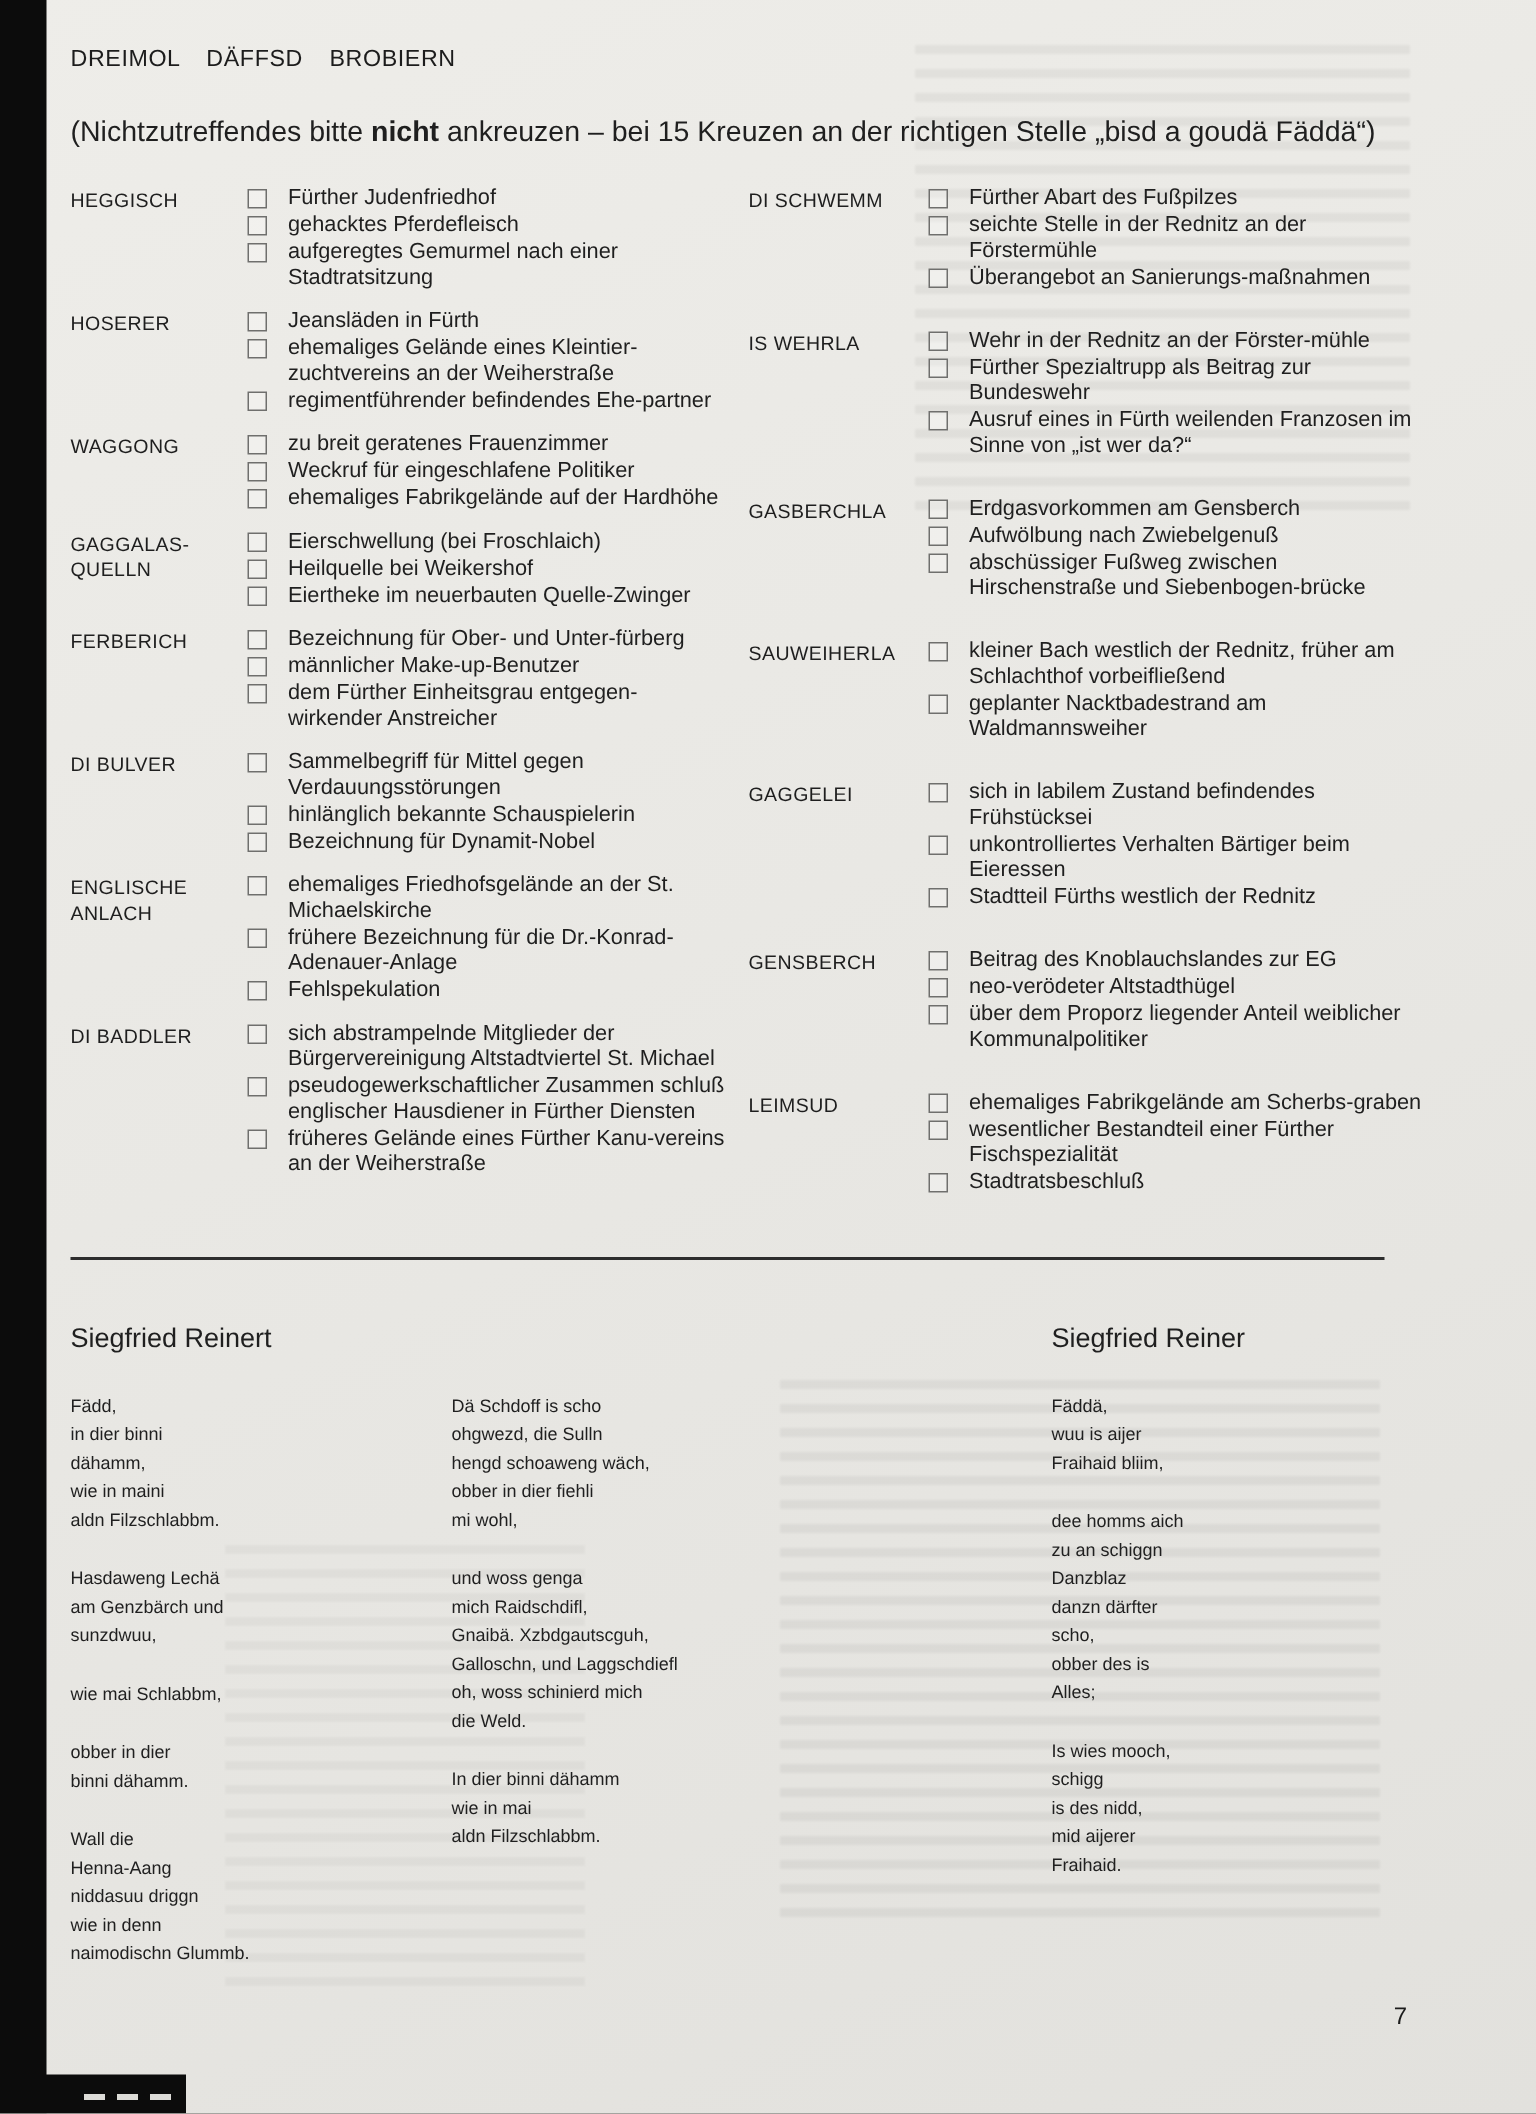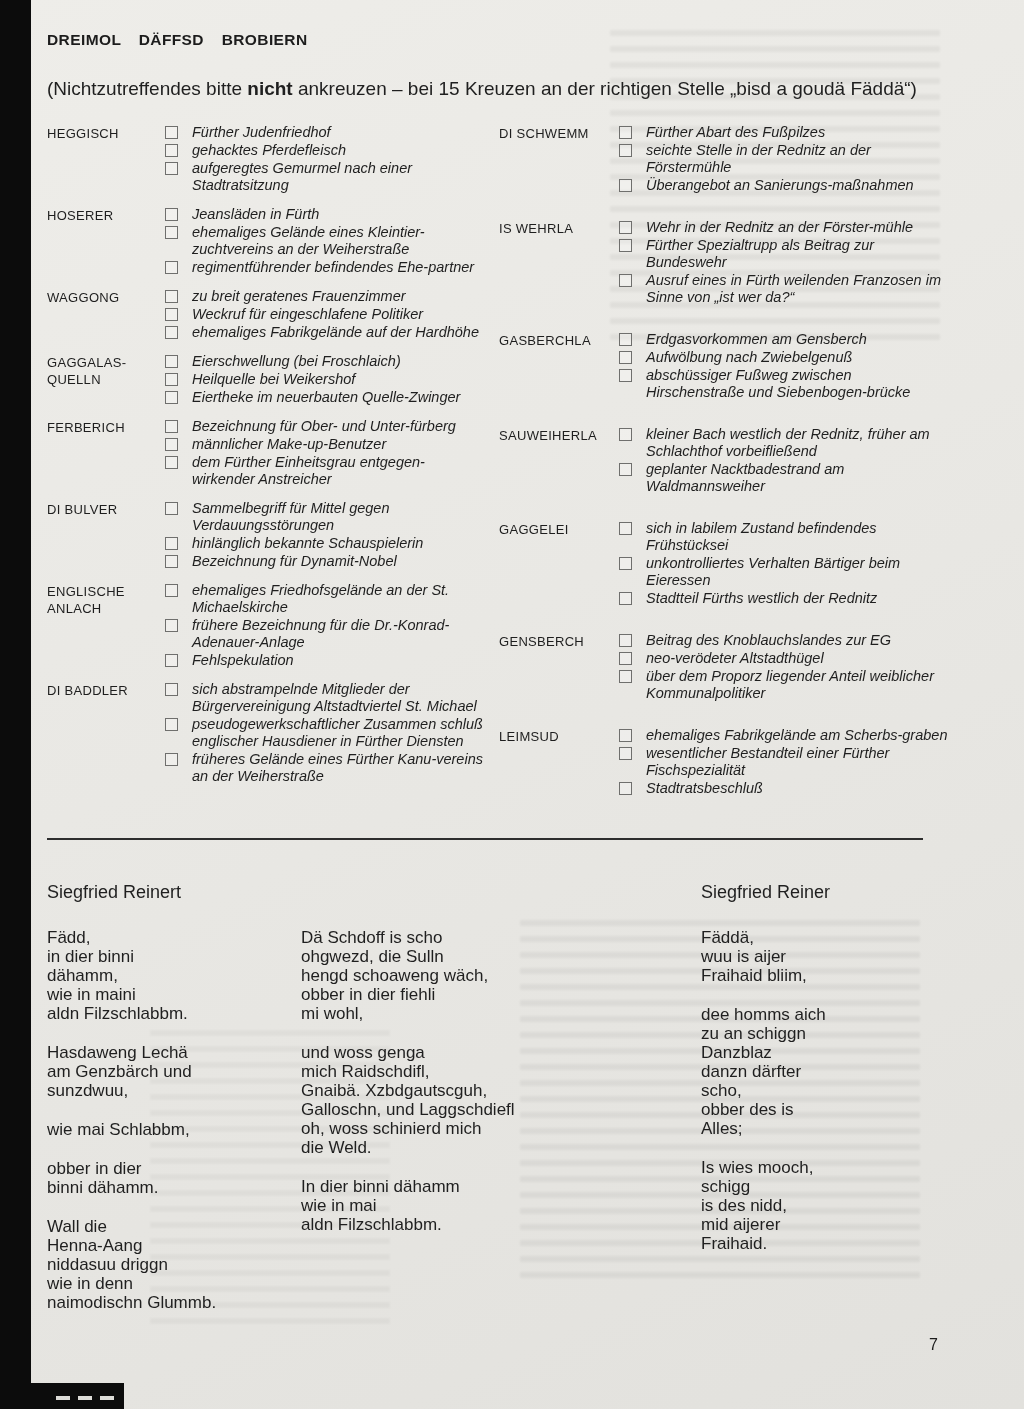--- a/index.html
+++ b/index.html
@@ -12,40 +12,40 @@
   }
   .scan-strip { position:absolute; left:0; top:0; width:31px; height:100%; background:#0c0c0c; z-index:3; }
   .scan-corner { position:absolute; left:0; bottom:0; width:124px; height:26px; background:#0c0c0c; z-index:3; }
   .scan-dash { position:absolute; bottom:9px; width:14px; height:4px; background:#dddcd8; z-index:4; }
   .bleed {
     position:absolute; z-index:1; opacity:.06; filter:blur(.8px);
     background:repeating-linear-gradient(180deg,#3c3c3c 0px,#3c3c3c 6px,transparent 6px,transparent 16px);
   }
   .content { position:absolute; left:47px; top:0; width:942px; z-index:2; }
 
-  .title { margin-top:31px; font-size:15.5px; font-weight:bold; letter-spacing:.4px; word-spacing:13px; color:#1c1c1c; }
+  .title { margin-top:31px; font-size:15.5px; font-weight:normal; letter-spacing:.4px; word-spacing:13px; color:#1c1c1c; }
   .instruction { margin-top:29px; font-size:19px; color:#1f1f1f; }
   .instruction b { font-weight:bold; }
 
   .quiz { display:grid; grid-template-columns:452px 1fr; margin-top:24px; align-items:start; }
   .quiz-group { display:grid; align-items:start; margin-bottom:11px; }
   .ql .quiz-group { grid-template-columns:118px 1fr; }
   .qr .quiz-group { grid-template-columns:120px 1fr; margin-bottom:24px; }
   .term { font-size:13px; line-height:17px; letter-spacing:.3px; white-space:pre-line; color:#1e1e1e; padding-top:1px; }
   .option { display:flex; align-items:flex-start; margin-bottom:1px; }
   .checkbox { width:13px; height:13px; border:1.5px solid #6f6f6d; background:rgba(255,255,255,.28); margin:2px 14px 0 0; flex:none; }
-  .option-text { font-size:14.5px; line-height:17px; color:#1f1f1f;font-style:italic; }
+  .option-text { font-size:14.5px; line-height:17px; color:#1f1f1f; }
   .ql .option-text { max-width:292px; }
   .qr .option-text { max-width:302px; }
 
   .rule { margin-top:16px; width:876px; border:none; border-top:2.5px solid #2d2d2d; }
 
   .poems { display:grid; grid-template-columns:254px 400px 1fr; margin-top:42px; align-items:start; }
   .poem-author { font-size:18px; height:46px; color:#1f1f1f; }
-  .stanza { font-size:17px; line-height:19px; white-space:pre-line; margin-bottom:20px; color:#1f1f1f; }
+  .stanza { font-size:12px; line-height:19px; white-space:pre-line; margin-bottom:20px; color:#1f1f1f; }
 
   .page-number { position:absolute; right:86px; top:1336px; font-size:16px; color:#1c1c1c; z-index:2; }
 </style>
 </head>
 <body>
 
 <div class="page">
 
   <div class="bleed" style="left:610px; top:30px; width:330px; height:320px;"></div>
   <div class="bleed" style="left:520px; top:920px; width:400px; height:360px;"></div>

